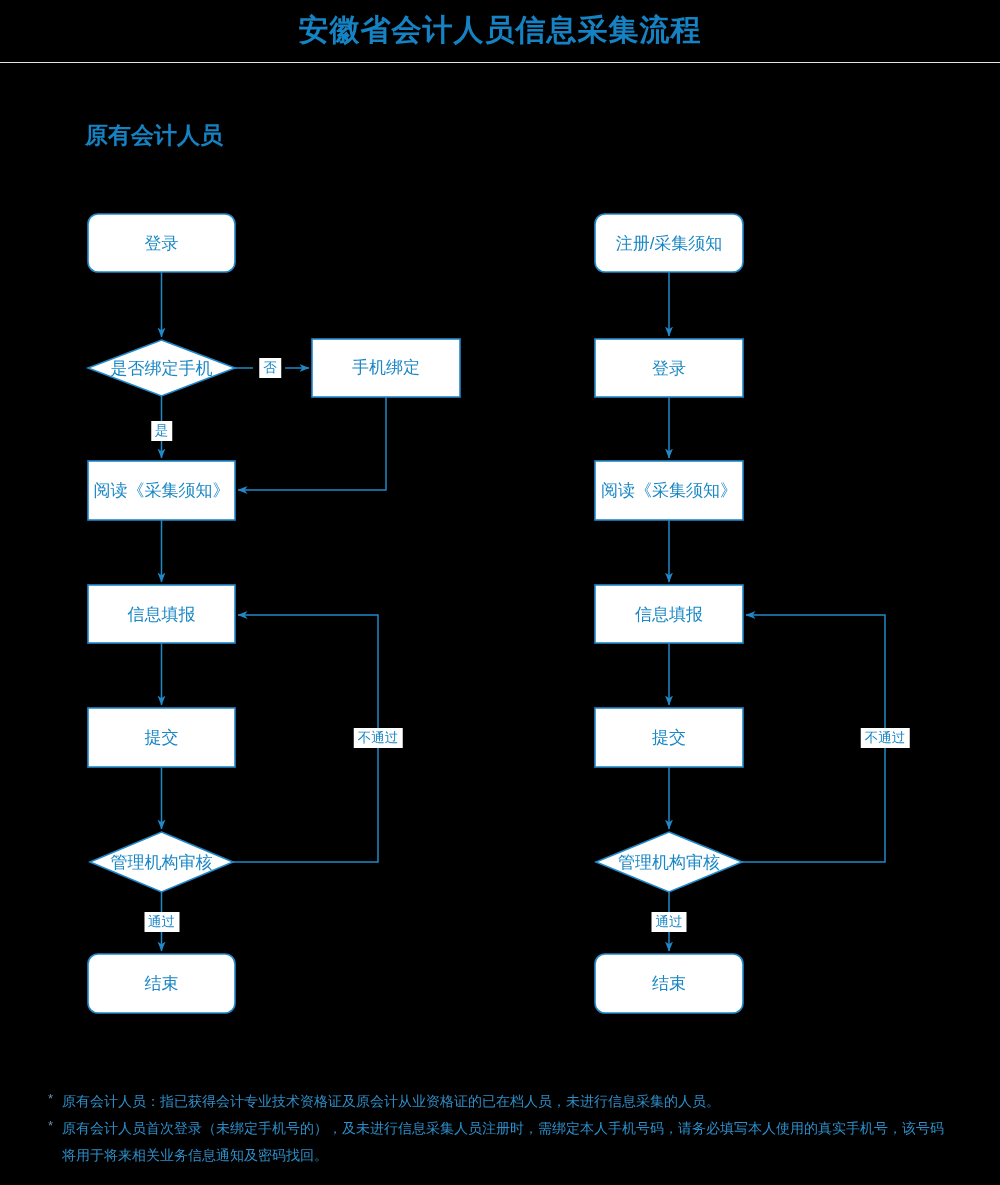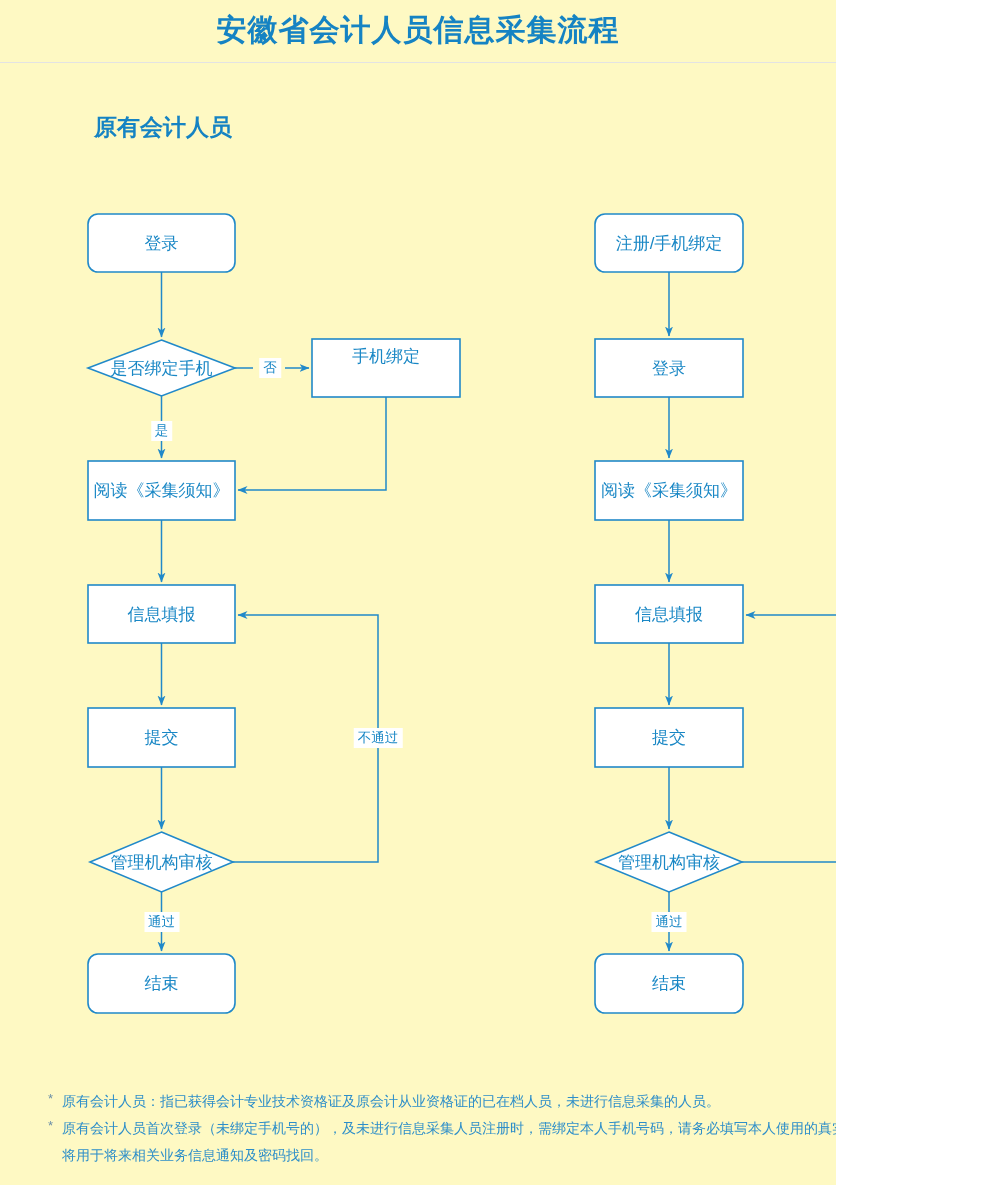--- a/index.html
+++ b/index.html
@@ -4,35 +4,35 @@
 <style>
   :root{
     --title-blue:#1583c3;
     --line-blue:#2189c9;
     --node-text-blue:#1987c5;
     --note-blue:#2d8ec9;
     --divider-gray:#e3e3e3;
   }
   html,body{margin:0;padding:0;background:#fff;}
   .page{
-    position:relative;width:836px;height:1185px;background:#fef9c3;overflow:hidden;
+    position:relative;width:1000px;height:1185px;background:#000000;overflow:hidden;
     font-family:"Liberation Sans","DejaVu Sans",sans-serif;
   }
   .page-title{
     position:absolute;left:0;right:0;top:10px;margin:0;
     text-align:center;font-size:30px;font-weight:700;color:var(--title-blue);
     letter-spacing:1px;
   }
   .header-divider{
     position:absolute;left:0;right:0;top:62px;height:1px;background:var(--divider-gray);
   }
   .col-header{
     position:absolute;font-size:23px;font-weight:700;color:var(--title-blue);white-space:nowrap;
   }
-  .col-header.left{left:85px;top:112px;margin-left:9px;}
+  .col-header.left{left:85px;top:120px;}
   .col-header.right{left:592px;top:124px;}
   svg.flow{position:absolute;left:0;top:0;width:1000px;height:1185px;}
   .shape{fill:#ffffff;stroke:var(--line-blue);stroke-width:1.6;}
   .edge{fill:none;stroke:var(--line-blue);stroke-width:1.5;}
   .arrow-head{fill:var(--line-blue);stroke:none;}
   .node-label{
     position:absolute;transform:translate(-50%,-50%);
     font-size:17px;color:var(--node-text-blue);white-space:nowrap;text-align:center;
   }
   .edge-label{
@@ -100,31 +100,31 @@
     <rect class="shape" x="595" y="461" width="148" height="59"></rect>
     <rect class="shape" x="595" y="585" width="148" height="58"></rect>
     <rect class="shape" x="595" y="708" width="148" height="59"></rect>
     <polygon class="shape" points="669,832 742,862 669,892 596,862"></polygon>
     <rect class="shape" x="595" y="954" width="148" height="59" rx="10"></rect>
   </svg>
 
   <div class="node-label" style="left:161.5px;top:243px">登录</div>
   <div class="node-label" style="left:161.5px;top:368px">是否绑定手机</div>
   <div class="edge-label" style="left:270px;top:368px">否</div>
-  <div class="node-label" style="left:386px;top:356px">手机绑定</div>
+  <div class="node-label" style="left:386px;top:367px">手机绑定</div>
   <div class="edge-label" style="left:161.5px;top:431px">是</div>
   <div class="node-label" style="left:161.5px;top:490px">阅读《采集须知》</div>
   <div class="node-label" style="left:161.5px;top:614px">信息填报</div>
   <div class="node-label" style="left:161.5px;top:737px">提交</div>
   <div class="edge-label" style="left:378px;top:738px">不通过</div>
   <div class="node-label" style="left:161.5px;top:862px">管理机构审核</div>
   <div class="edge-label" style="left:161.5px;top:922px">通过</div>
   <div class="node-label" style="left:161.5px;top:983px">结束</div>
 
-  <div class="node-label" style="left:669px;top:243px">注册/手机绑定</div>
+  <div class="node-label" style="left:669px;top:243px">注册/采集须知</div>
   <div class="node-label" style="left:669px;top:368px">登录</div>
   <div class="node-label" style="left:669px;top:490px">阅读《采集须知》</div>
   <div class="node-label" style="left:669px;top:614px">信息填报</div>
   <div class="node-label" style="left:669px;top:737px">提交</div>
   <div class="edge-label" style="left:885px;top:738px">不通过</div>
   <div class="node-label" style="left:669px;top:862px">管理机构审核</div>
   <div class="edge-label" style="left:669px;top:922px">通过</div>
   <div class="node-label" style="left:669px;top:983px">结束</div>
 
   <div class="notes">

